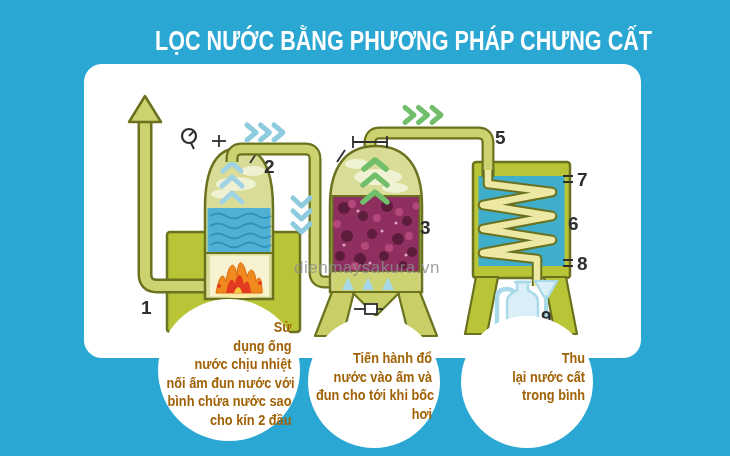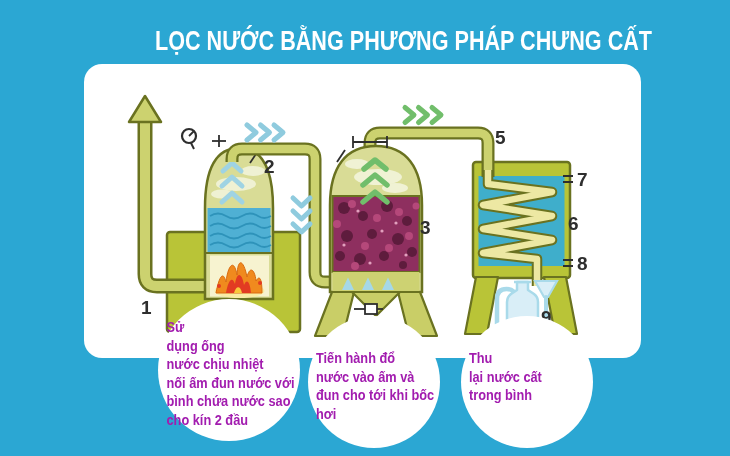--- a/index.html
+++ b/index.html
@@ -12,21 +12,21 @@
   .panel{position:absolute;left:84px;top:64px;width:557px;height:294px;background:#FFFFFF;
          border-radius:18px;z-index:1;}
   svg.diagram{position:absolute;left:86px;top:65px;width:554px;height:292px;z-index:2;}
   .watermark{position:absolute;left:294px;top:258px;z-index:2;font-size:17px;
          color:rgba(140,140,140,.82);letter-spacing:.5px;}
   .plabel{position:absolute;z-index:2;font-weight:bold;font-size:19px;color:#2E2E2E;}
   #pl1{left:141px;top:297px;} #pl2{left:264px;top:156px;} #pl3{left:420px;top:217px;}
   #pl5{left:495px;top:127px;} #pl6{left:568px;top:213px;} #pl7{left:577px;top:169px;}
   #pl8{left:577px;top:253px;} #pl9{left:541px;top:307px;}
   .bubble{position:absolute;background:#FFFFFF;border-radius:50%;z-index:3;
-         box-sizing:border-box;color:#a21caf;font-weight:bold;text-align:left;
+         box-sizing:border-box;color:#a16207;font-weight:bold;text-align:right;
          font-size:14.5px;line-height:18.5px;}
   .bubble .txt{transform:scaleX(.88);transform-origin:center;white-space:nowrap;}
   #b1{left:158px;top:299px;width:142px;height:142px;padding-top:19px;}
   #b2{left:308px;top:316px;width:132px;height:132px;padding-top:33px;}
   #b3{left:461px;top:316px;width:132px;height:132px;padding-top:33px;}
 </style>
 </head>
 <body>
 
 <div class="stage">
@@ -209,20 +209,21 @@
         <ellipse cx="309" cy="123" rx="13" ry="5"></ellipse>
       </g>
       <g stroke="#71BE6B" stroke-width="5.5" fill="none" stroke-linecap="round" stroke-linejoin="round">
         <polyline points="277,137 289,127 301,137"></polyline>
         <polyline points="277,120 289,110 301,120"></polyline>
         <polyline points="278,104 289,95 300,104"></polyline>
       </g>
     </g>
   </svg>
 
+  <div class="watermark">dienmaysakura.vn</div>
 
   <div class="plabel" id="pl1">1</div>
   <div class="plabel" id="pl2">2</div>
   <div class="plabel" id="pl3">3</div>
   <div class="plabel" id="pl5">5</div>
   <div class="plabel" id="pl6">6</div>
   <div class="plabel" id="pl7">7</div>
   <div class="plabel" id="pl8">8</div>
   <div class="plabel" id="pl9">9</div>
 

